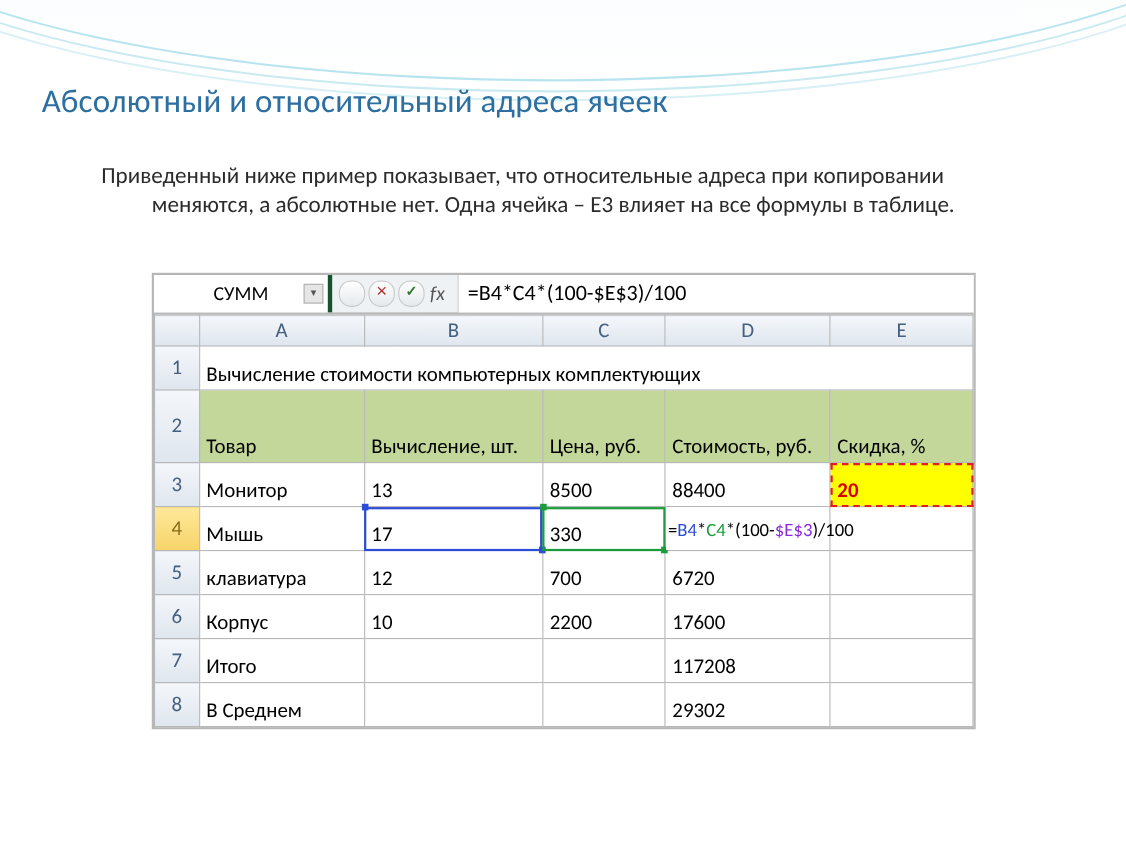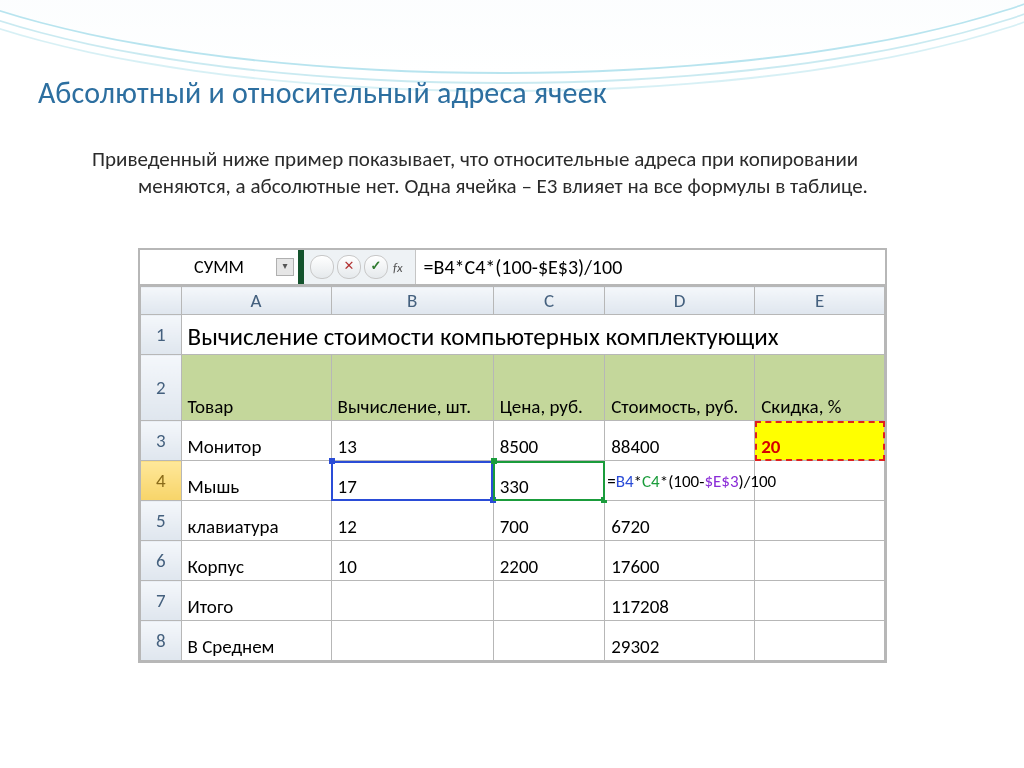--- a/index.html
+++ b/index.html
@@ -73,21 +73,21 @@
     height: 34px;
     border-bottom: 2px solid #b7b7b7;
     background: #eef2f5;
   }
   .name-box {
     width: 158px;
     display: flex;
     align-items: center;
     justify-content: center;
     background: #fff;
-    border-right: 6px solid #14532d;
+    border-right: 4px solid #14532d;
     position: relative;
     font-size: 18px;
   }
   .name-box .dd {
     position: absolute;
     right: 4px;
     top: 8px;
     width: 16px;
     height: 16px;
     background: #e6e6e6;
@@ -112,21 +112,21 @@
     background: linear-gradient(#ffffff, #e5e9ec);
     font-size: 13px;
     line-height: 20px;
     text-align: center;
     color: #6b6b6b;
   }
   .mini-btn.cancel { color: #b23333; }
   .mini-btn.confirm { color: #2e7a2e; font-weight: bold; }
   .fx-label {
     font-style: italic;
-    font-size: 13px;
+    font-size: 18px;
     padding: 0 6px 0 2px;
     color: #555;
     align-self: center;
   }
   .formula-input {
     flex: 1;
     display: flex;
     align-items: center;
     padding-left: 8px;
     background: #fff;
@@ -170,21 +170,21 @@
   th.rowhdr.active-row { background: linear-gradient(#ffe89a, #f7d469); color: #8a6b1a; }
 
   tr.header2 td {
     background: #c4d79b;
     height: 66px;
     vertical-align: bottom;
   }
   td.num { text-align: right; }
   td.merge {
     
-    font-size: 25px;
+    font-size: 19px;
   }
   .e3-cell {
     background: #ffff00;
     color: #d60000;
     font-weight: bold;
     text-align: right;
   }
   .marquee {
     outline: 2px dashed #e02020;
     outline-offset: -2px;

